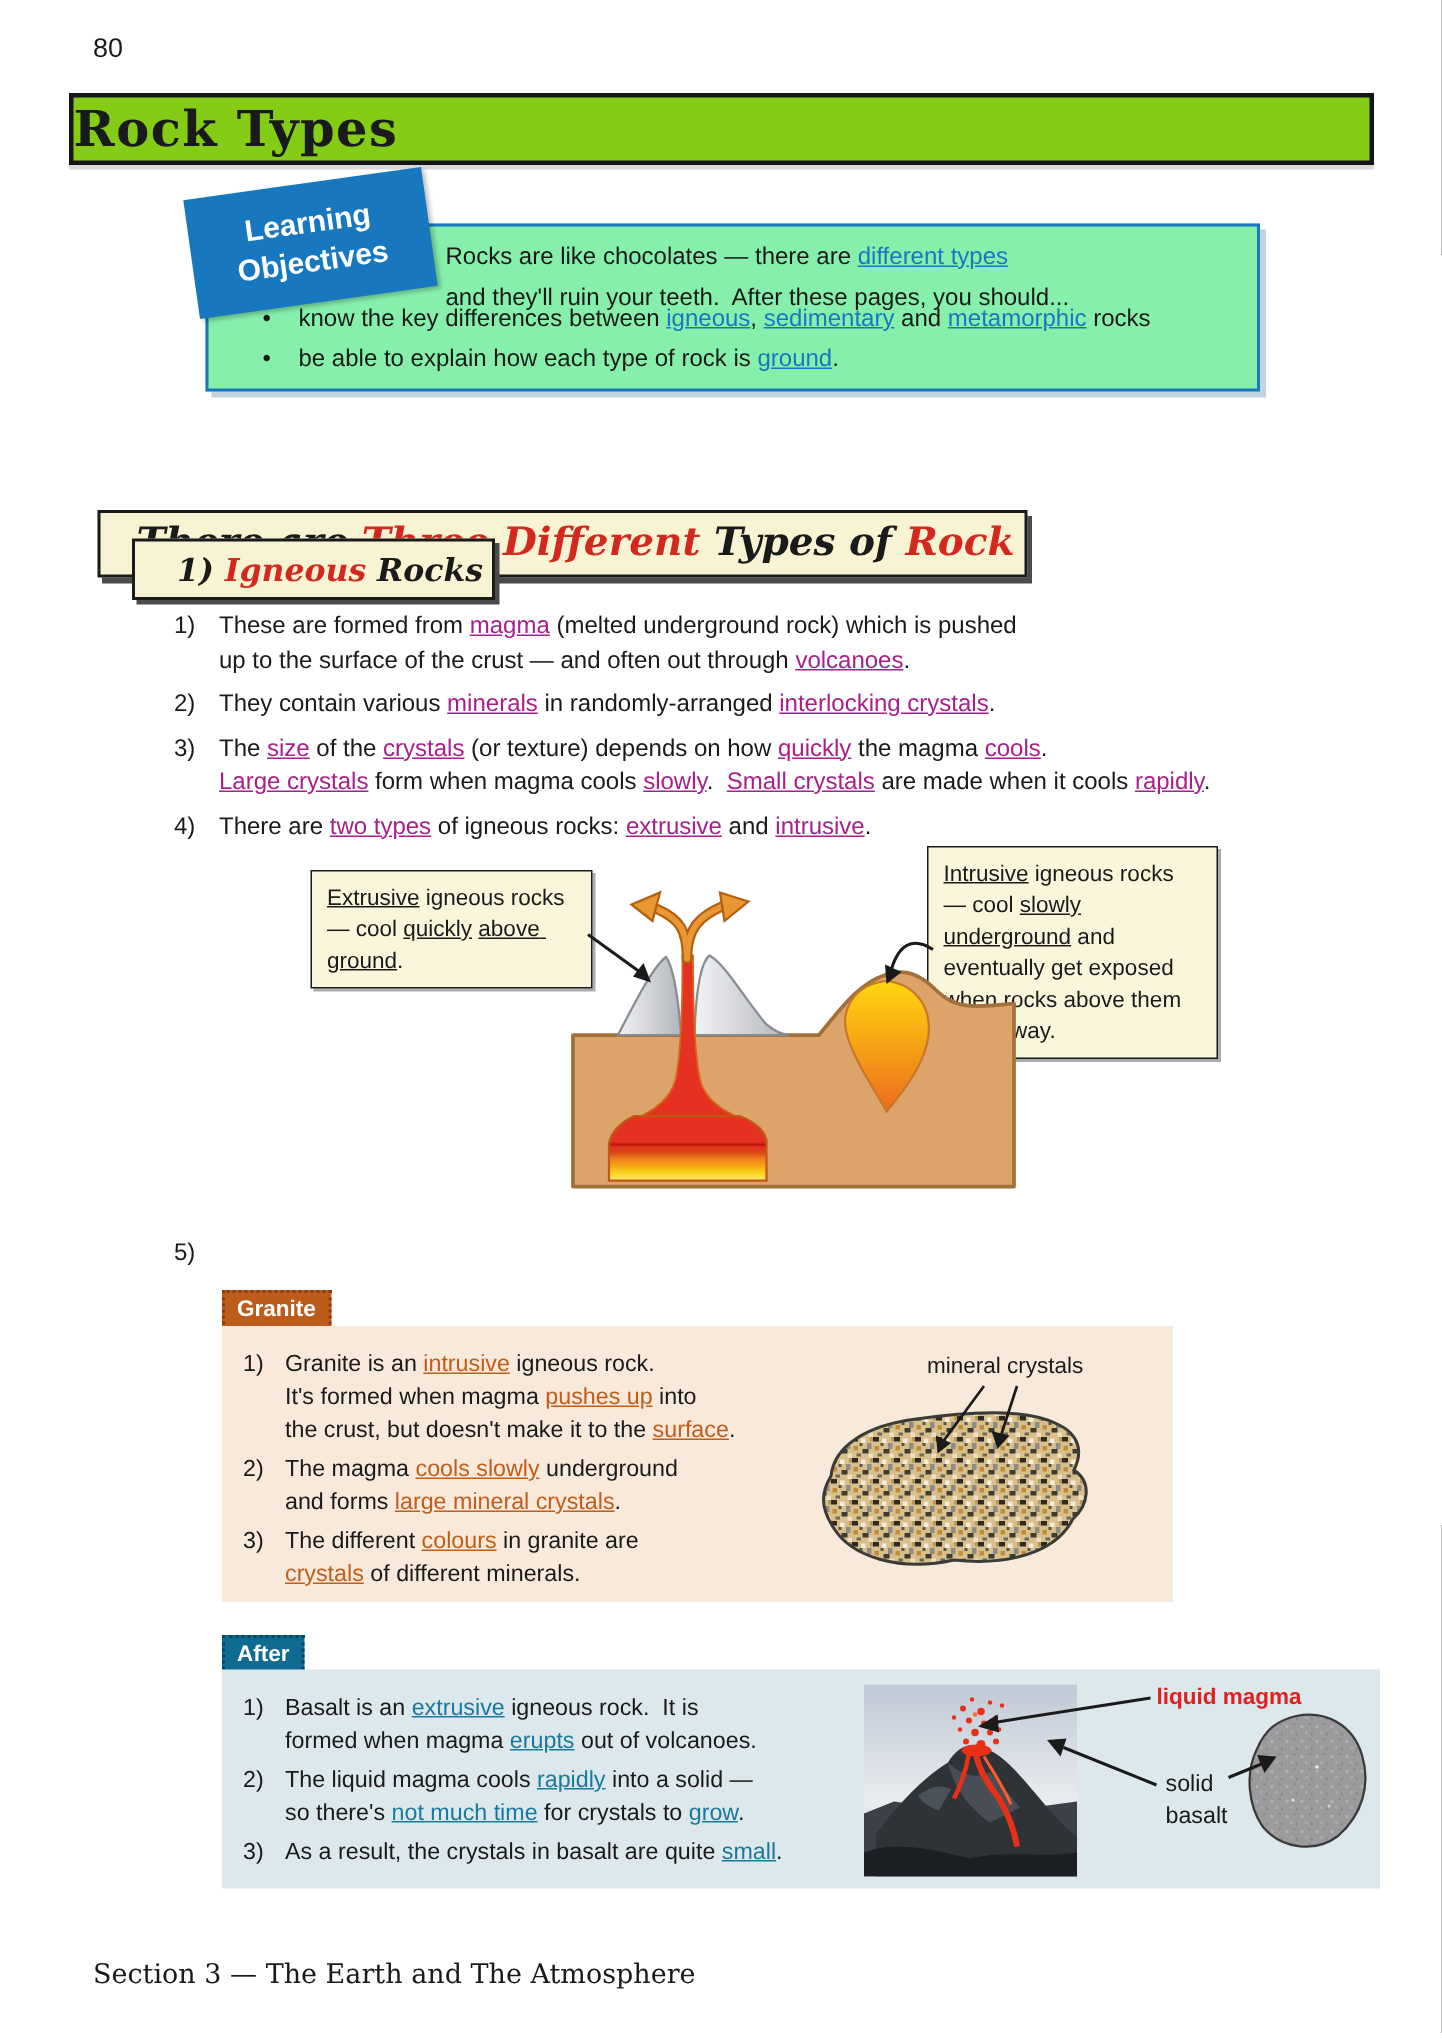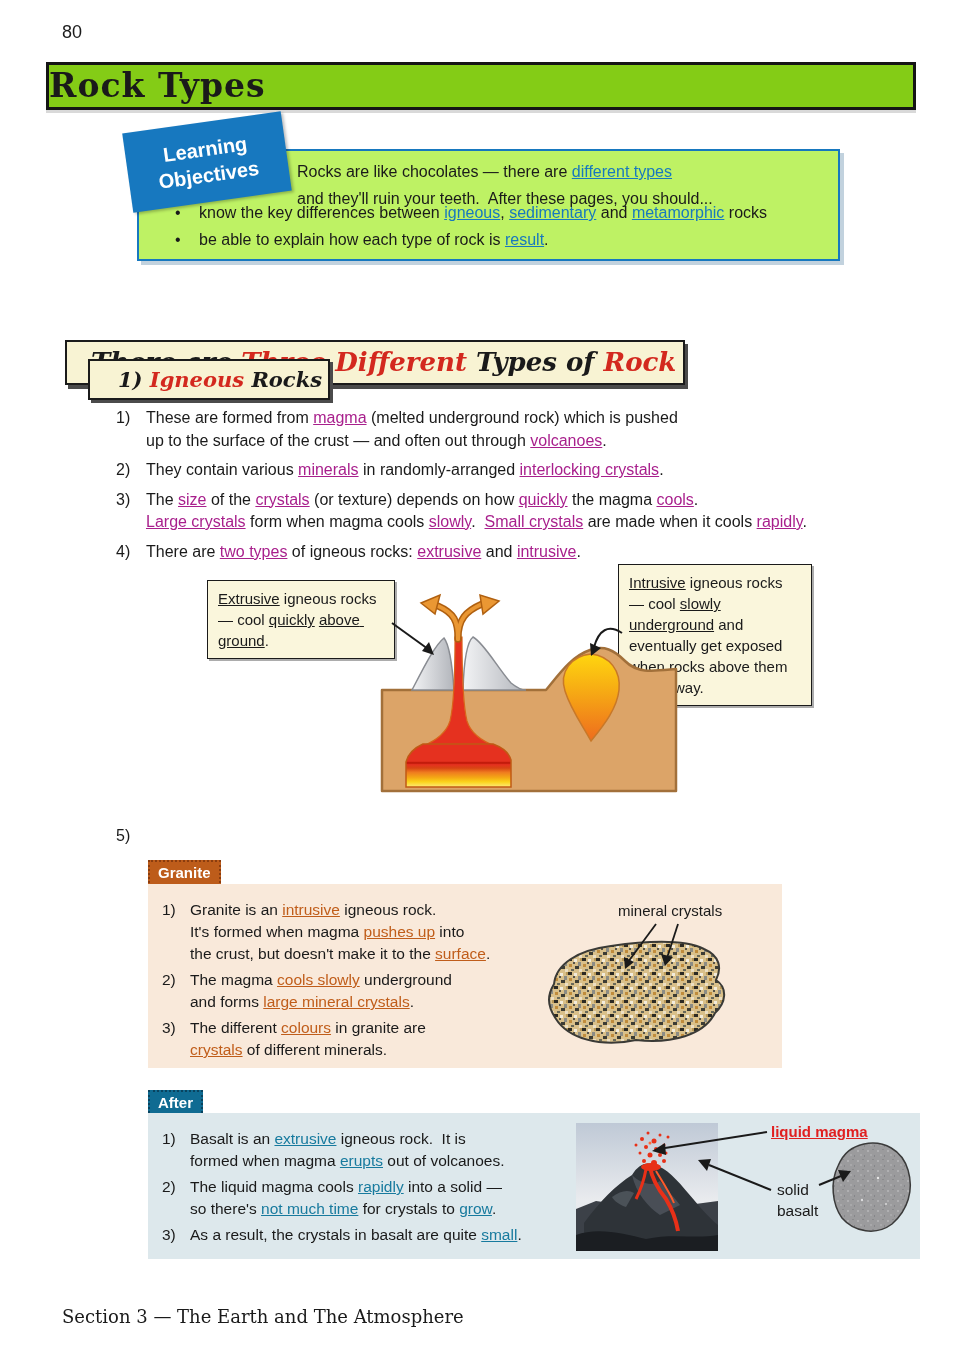--- a/index.html
+++ b/index.html
@@ -16,21 +16,21 @@
   .mk-u{text-decoration:underline;}
   .mk-red{color:#d3281e;}
 
   .pagenum{left:62px;top:22px;font-size:18px;}
 
   .title-banner{left:46px;top:62px;width:864px;height:42px;background:#84cc16;
     border:3px solid #151515;box-shadow:0 3px 0 rgba(0,0,0,0.15);
     line-height:42px;}
   .title-banner span{font-family:"DejaVu Serif",serif;font-weight:bold;font-size:33px;letter-spacing:1px;}
 
-  .obj-box{left:137px;top:149px;width:699px;height:108px;background:#bef264;
+  .obj-box{left:137px;top:149px;width:699px;height:108px;background:#86efac;
     border:2px solid #1778bf;box-shadow:4px 4px 0 #c2d2de;}
   .obj-intro{position:absolute;left:158px;top:7px;font-size:16px;line-height:27px;}
   .obj-bullet{position:absolute;font-size:16px;line-height:22px;}
   .obj-bullet .dot{display:inline-block;width:24px;}
   .ribbon{left:127px;top:122px;width:160px;height:80px;background:#1778bf;
     transform:rotate(-8deg);color:#fff;text-align:center;font-weight:bold;font-size:20px;
     line-height:26px;padding-top:14px;box-sizing:border-box;z-index:3;
     box-shadow:2px 2px 3px rgba(0,0,0,0.25);}
 
   .creambox{background:#f8f3d3;border:2px solid #1b1b1b;font-family:"DejaVu Serif",serif;
@@ -60,21 +60,21 @@
   .tag-basalt{left:148px;top:1090px;background:#0f6b92;border:2px dotted #09435e;}
   .panel{position:absolute;}
   .panel-granite{left:148px;top:884px;width:634px;height:184px;background:#f9e9da;}
   .panel-basalt{left:148px;top:1113px;width:772px;height:146px;background:#dde8ec;}
   .panel-list{position:absolute;left:14px;top:15px;}
 
   .gran-fig{position:absolute;left:378px;top:18px;width:250px;height:162px;}
   .gran-label{position:absolute;left:92px;top:0;font-size:15px;white-space:nowrap;}
 
   .bas-fig{position:absolute;left:423px;top:5px;width:347px;height:138px;}
-  .lbl-liquid{position:absolute;left:200px;top:5px;font-size:15px;font-weight:bold;color:#e02020;white-space:nowrap;text-decoration:underline;}
+  .lbl-liquid{position:absolute;left:200px;top:5px;font-size:15px;font-weight:bold;color:#e02020;white-space:nowrap;}
   .lbl-solid{position:absolute;left:206px;top:61px;width:56px;font-size:15.5px;line-height:21px;}
 
   .footer{left:62px;top:1306px;font-family:"DejaVu Serif",serif;font-size:18px;}
 </style>
 </head>
 <body>
 
 <div class="page">
 
   <div class="abs pagenum">80</div>
@@ -82,21 +82,21 @@
   <div class="abs title-banner">
     <span>Rock Types</span>
   </div>
 
   <div class="abs obj-box">
     <div class="obj-intro rich"><span>Rocks are like chocolates — there are </span><span class="mk-blue">different types</span><br><span>and they'll ruin your teeth.  After these pages, you should...</span></div>
     <div class="obj-bullet" style="left:36px;top:51px;">
       <span class="dot">•</span><span class="rich"><span>know the key differences between </span><span class="mk-blue">igneous</span><span>, </span><span class="mk-blue">sedimentary</span><span> and </span><span class="mk-blue">metamorphic</span><span> rocks</span></span>
     </div>
     <div class="obj-bullet" style="left:36px;top:78px;">
-      <span class="dot">•</span><span class="rich"><span>be able to explain how each type of rock is </span><span class="mk-blue">result</span><span>.</span></span>
+      <span class="dot">•</span><span class="rich"><span>be able to explain how each type of rock is </span><span class="mk-blue">ground</span><span>.</span></span>
     </div>
   </div>
   <div class="abs ribbon">
     <div>Learning</div>
     <div>Objectives</div>
   </div>
 
   <div class="abs creambox h1box">
     <span class="rich"><span>There are </span><span class="mk-red">Three Different</span><span> Types of </span><span class="mk-red">Rock</span></span>
   </div>

